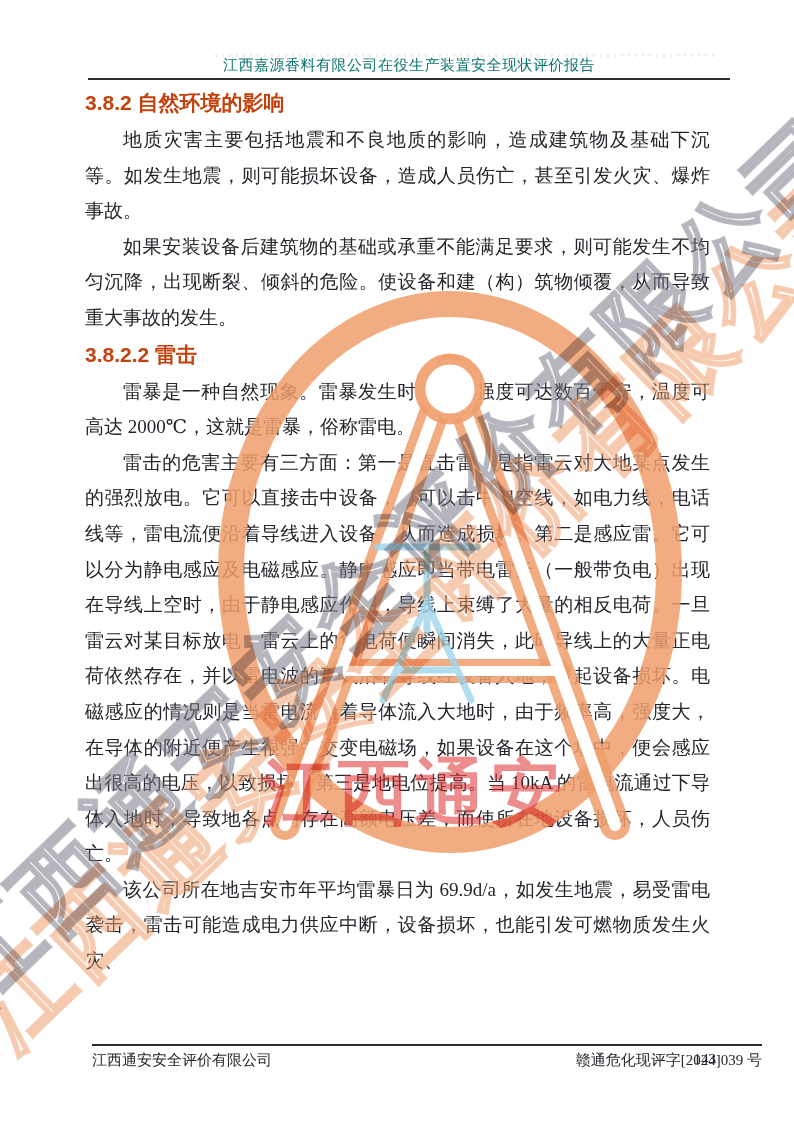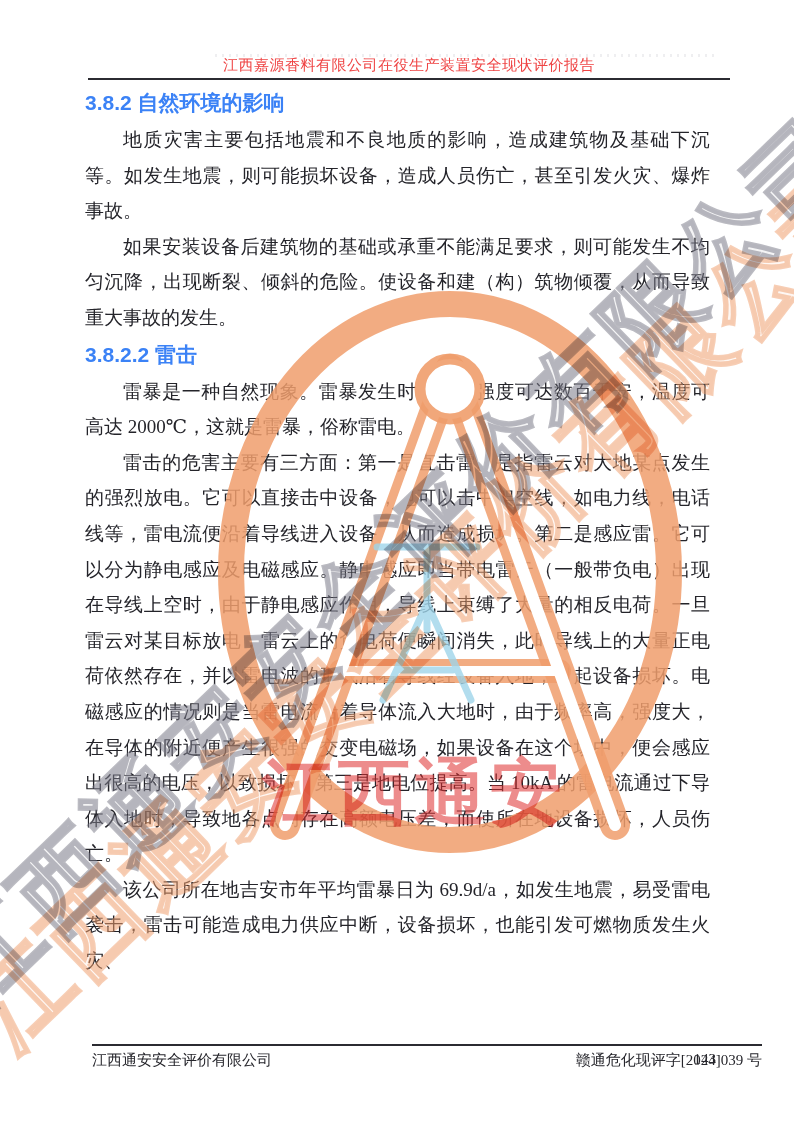--- a/index.html
+++ b/index.html
@@ -7,35 +7,35 @@
     position:relative; width:794px; height:1123px;
     background:#ffffff; overflow:hidden; color:#24242a;
   }
 
   
   .header {
     position:absolute; top:56px; left:88px; right:64px;
     border-bottom:2px solid #2b2b31;
     text-align:center; padding-bottom:3px;
     font-family:"Liberation Serif","DejaVu Serif",serif;
-    font-size:15px; letter-spacing:0.5px; color:#ef4444;
+    font-size:15px; letter-spacing:0.5px; color:#0f766e;
     z-index:1;
   }
 
   
   .content {
     position:absolute; top:84px; left:85px; right:84px;
     font-family:"Liberation Serif","DejaVu Serif",serif;
     font-size:19px; color:#24242a; text-align:justify;
     z-index:1;
   }
   .content .hd {
     font-family:"Liberation Sans","DejaVu Sans",sans-serif;
     font-weight:bold; font-size:21px; line-height:38px;
-    margin:0; text-align:left; color:#3b82f6;
+    margin:0; text-align:left; color:#c2410c;
   }
   .content .hd.sub2 { }
   .content p { margin:0; line-height:35.6px; text-indent:2em; }
 
   
   .footer {
     position:absolute; top:1044px; left:92px; right:32px;
     border-top:2px solid #2b2b31; padding-top:5px;
     font-family:"Liberation Serif","DejaVu Serif",serif;
     font-size:15px; color:#26262c; z-index:1;

